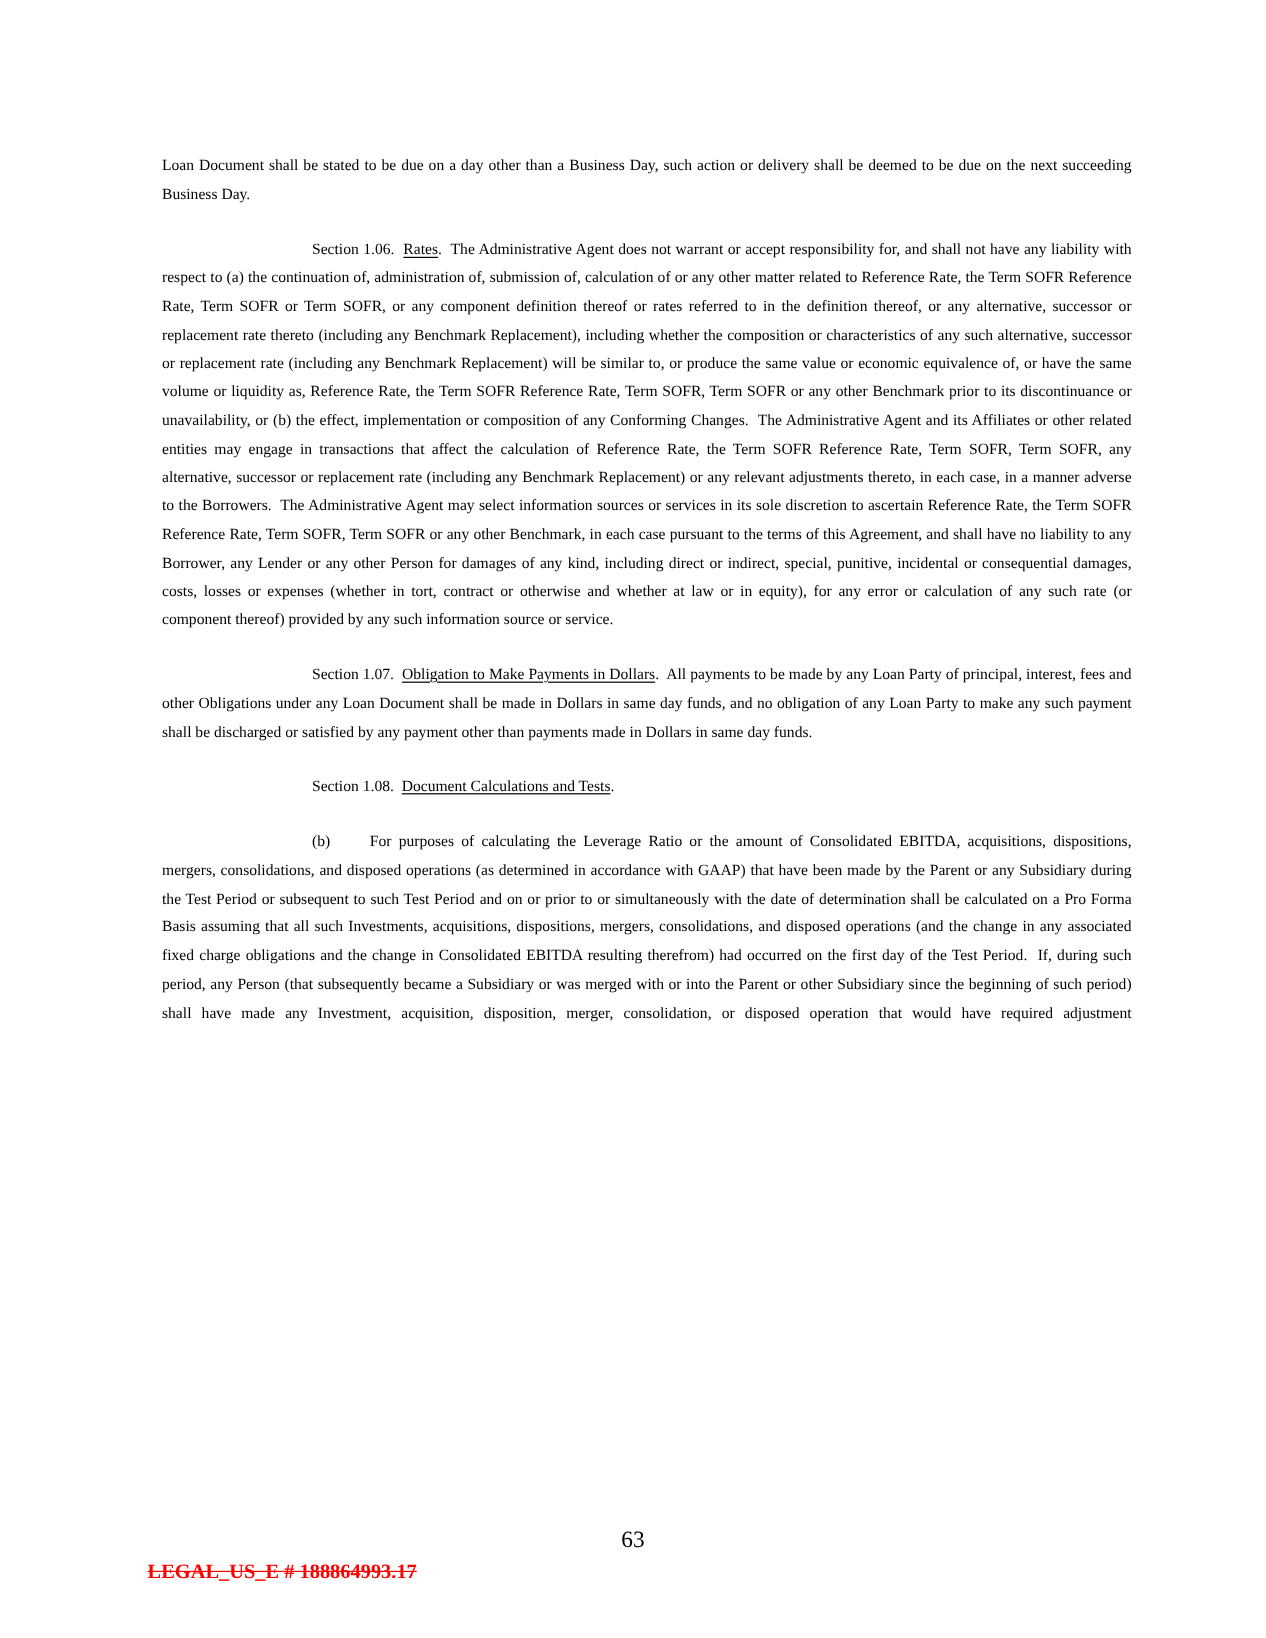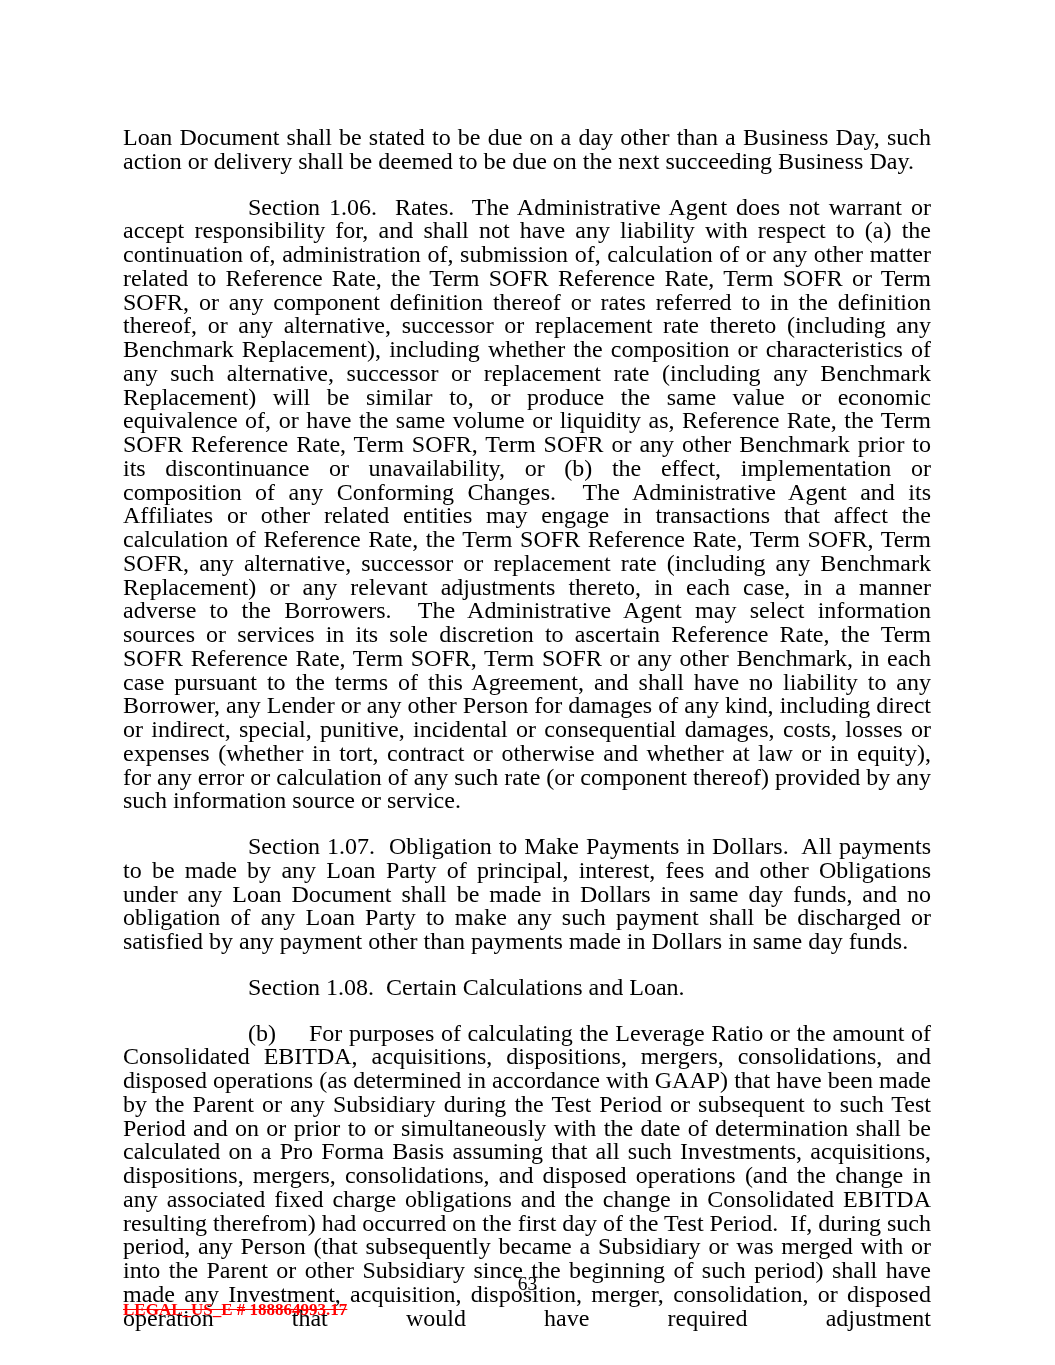--- a/index.html
+++ b/index.html
@@ -12,33 +12,34 @@
     width: 1055px;
     height: 1365px;
     background: #ffffff;
     overflow: hidden;
     font-family: "Liberation Serif", "DejaVu Serif", serif;
     color: #000000;
   }
   .content {
     position: absolute;
     top: 126px;
-    left: 123px;
+    left: 135px;
     width: 808px;
-    font-size: 24px;
+    font-size: 13px;
     line-height: 23.75px;
     text-align: justify;
   }
   .para {
     margin: 0 0 22px 0;
   }
   .indent {
     text-indent: 125px;
   }
   .u {
+    text-decoration: underline;
     text-underline-offset: 2px;
   }
   .tab {
     display: inline-block;
     width: 33px;
   }
   .justify-last {
     text-align-last: justify;
   }
   .page-number {
@@ -69,21 +70,21 @@
 <div class="page">
 
   <div class="content">
 
     <p class="para">Loan Document shall be stated to be due on a day other than a Business Day, such action or delivery shall be deemed to be due on the next succeeding Business Day.</p>
 
     <p class="para indent"><span>Section 1.06.&nbsp; </span><span class="u">Rates</span><span>.</span><span>&nbsp; The Administrative Agent does not warrant or accept responsibility for, and shall not have any liability with respect to (a) the continuation of, administration of, submission of, calculation of or any other matter related to Reference Rate, the Term SOFR Reference Rate, Term SOFR or Term SOFR, or any component definition thereof or rates referred to in the definition thereof, or any alternative, successor or replacement rate thereto (including any Benchmark Replacement), including whether the composition or characteristics of any such alternative, successor or replacement rate (including any Benchmark Replacement) will be similar to, or produce the same value or economic equivalence of, or have the same volume or liquidity as, Reference Rate, the Term SOFR Reference Rate, Term SOFR, Term SOFR or any other Benchmark prior to its discontinuance or unavailability, or (b) the effect, implementation or composition of any Conforming Changes.&nbsp; The Administrative Agent and its Affiliates or other related entities may engage in transactions that affect the calculation of Reference Rate, the Term SOFR Reference Rate, Term SOFR, Term SOFR, any alternative, successor or replacement rate (including any Benchmark Replacement) or any relevant adjustments thereto, in each case, in a manner adverse to the Borrowers.&nbsp; The Administrative Agent may select information sources or services in its sole discretion to ascertain Reference Rate, the Term SOFR Reference Rate, Term SOFR, Term SOFR or any other Benchmark, in each case pursuant to the terms of this Agreement, and shall have no liability to any Borrower, any Lender or any other Person for damages of any kind, including direct or indirect, special, punitive, incidental or consequential damages, costs, losses or expenses (whether in tort, contract or otherwise and whether at law or in equity), for any error or calculation of any such rate (or component thereof) provided by any such information source or service.</span></p>
 
     <p class="para indent"><span>Section 1.07.&nbsp; </span><span class="u">Obligation to Make Payments in Dollars</span><span>.</span><span>&nbsp; All payments to be made by any Loan Party of principal, interest, fees and other Obligations under any Loan Document shall be made in Dollars in same day funds, and no obligation of any Loan Party to make any such payment shall be discharged or satisfied by any payment other than payments made in Dollars in same day funds.</span></p>
 
-    <p class="para indent"><span>Section 1.08.&nbsp; </span><span class="u">Certain Calculations and Loan</span><span>.</span></p>
+    <p class="para indent"><span>Section 1.08.&nbsp; </span><span class="u">Document Calculations and Tests</span><span>.</span></p>
 
 
     <p class="para indent justify-last"><span>(b)</span><span class="tab"></span><span>For purposes of calculating the Leverage Ratio or the amount of Consolidated EBITDA, acquisitions, dispositions, mergers, consolidations, and disposed operations (as determined in accordance with GAAP) that have been made by the Parent or any Subsidiary during the Test Period or subsequent to such Test Period and on or prior to or simultaneously with the date of determination shall be calculated on a Pro Forma Basis assuming that all such Investments, acquisitions, dispositions, mergers, consolidations, and disposed operations (and the change in any associated fixed charge obligations and the change in Consolidated EBITDA resulting therefrom) had occurred on the first day of the Test Period.&nbsp; If, during such period, any Person (that subsequently became a Subsidiary or was merged with or into the Parent or other Subsidiary since the beginning of such period) shall have made any Investment, acquisition, disposition, merger, consolidation, or disposed operation that would have required adjustment</span></p>
 
   </div>
 
   <div class="page-number">63</div>
 
   <div class="legal-stamp">LEGAL_US_E # 188864993.17</div>
 

